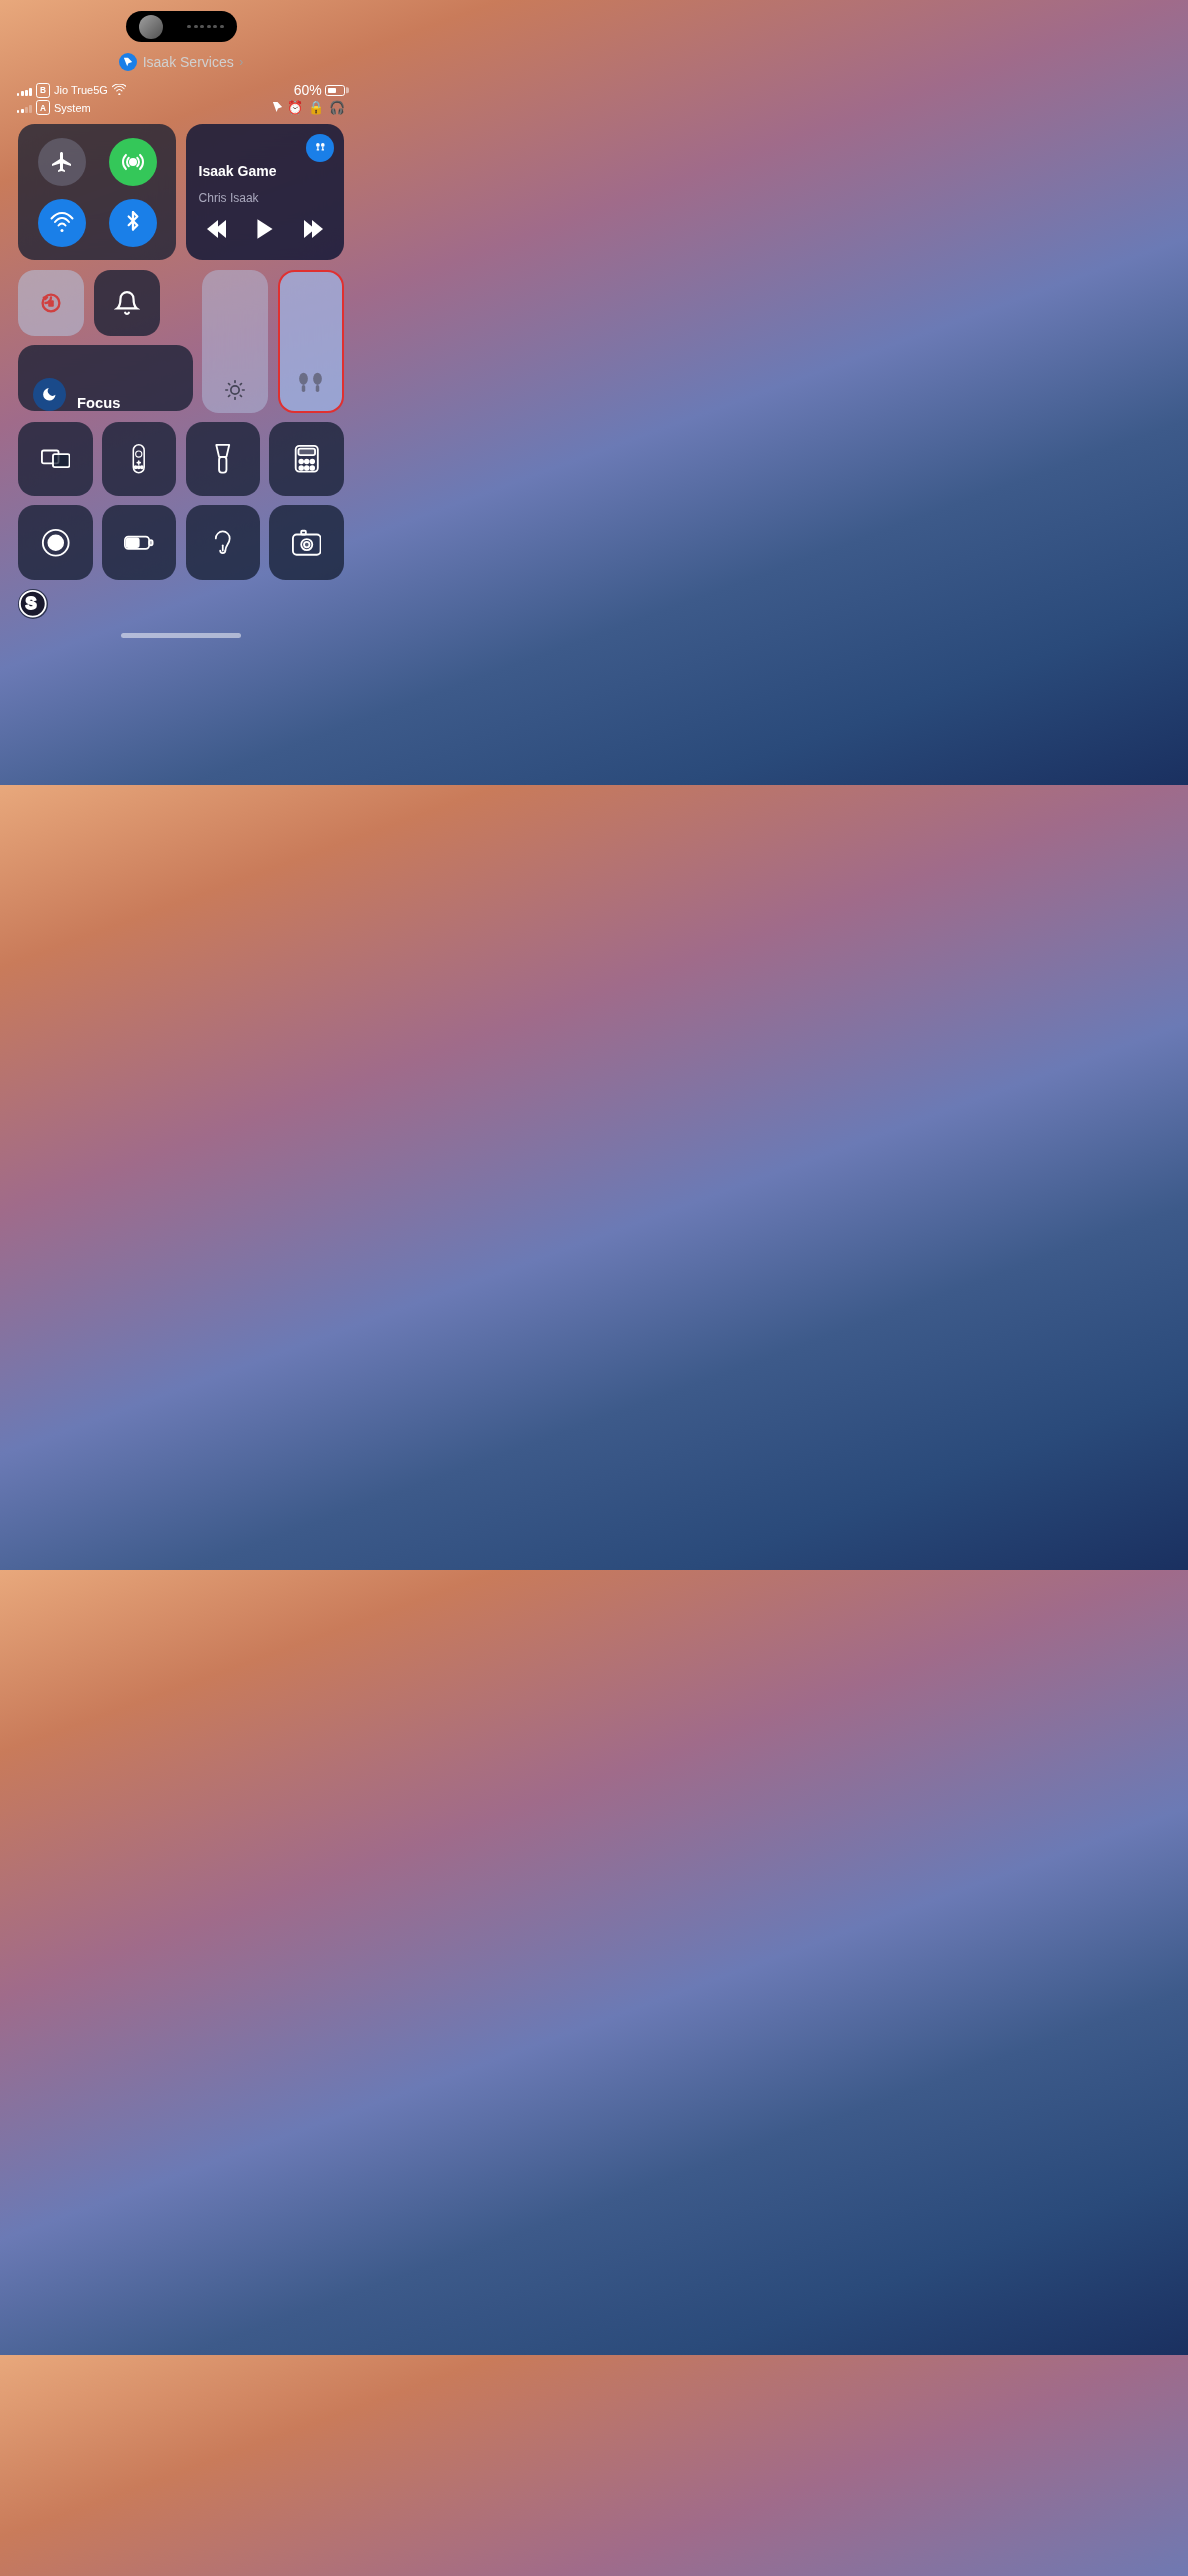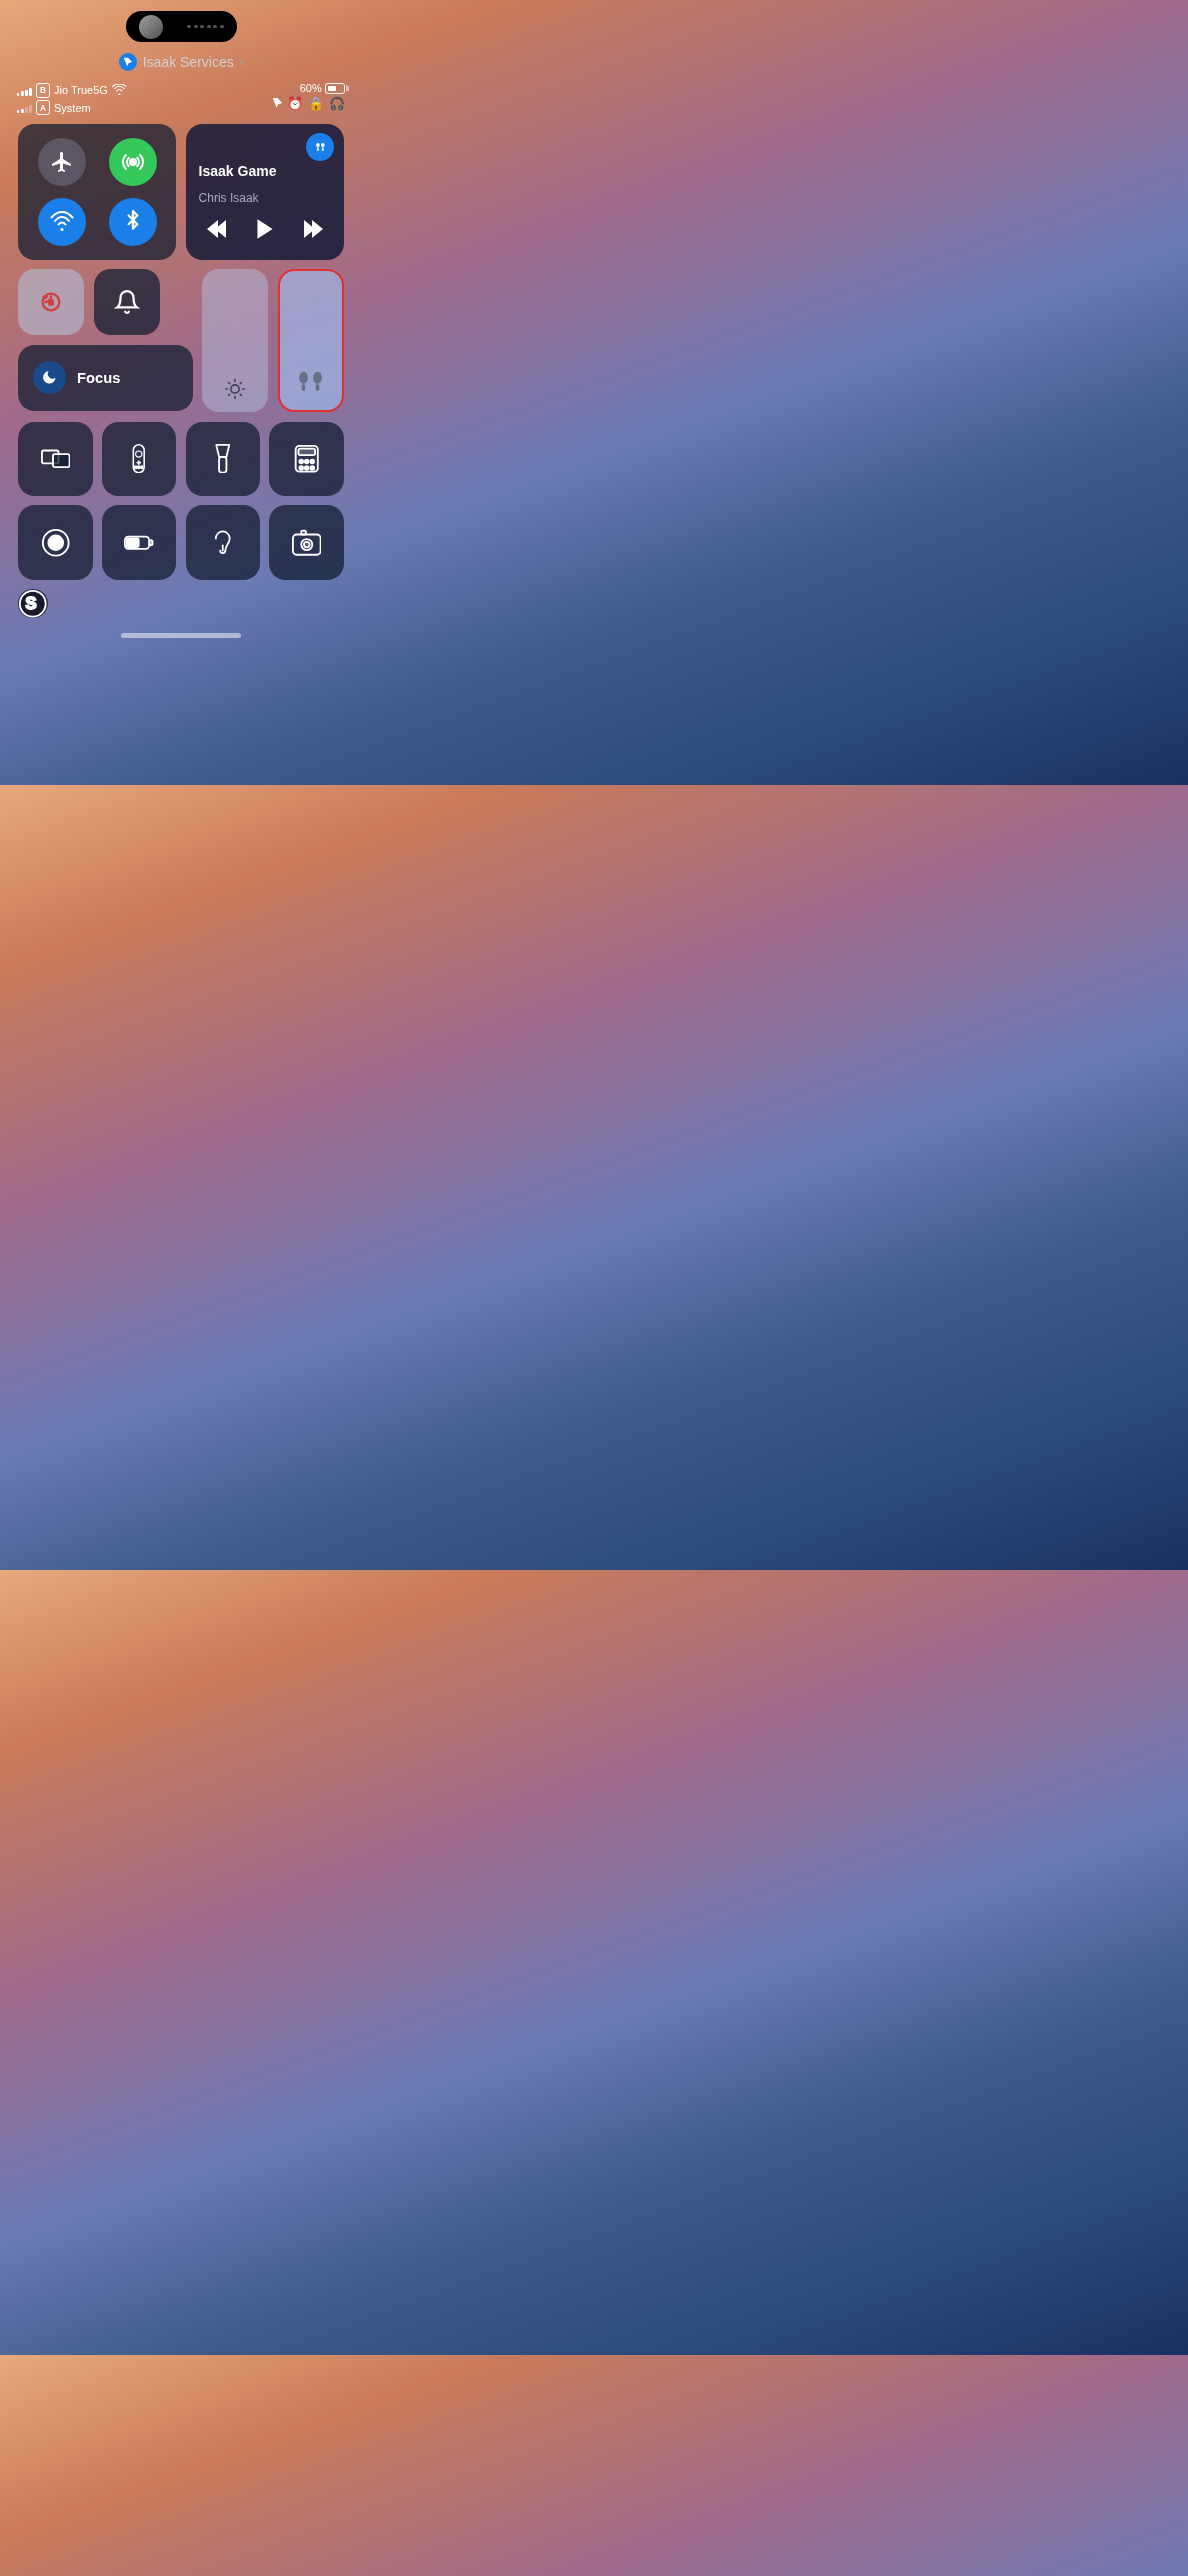--- a/index.html
+++ b/index.html
@@ -141,21 +141,21 @@
       flex-direction: column;
       align-items: flex-end;
       gap: 1.8px;
     }
 
     .battery-row {
       display: flex;
       align-items: center;
       gap: 3.7px;
       color: white;
-      font-size: 11px;
+      font-size: 14px;
       font-weight: 500;
     }
 
     .battery-icon {
       width: 20px;
       height: 11px;
       border: 1.4px solid white;
       border-radius: 2.8px;
       position: relative;
       display: flex;
@@ -353,21 +353,21 @@
     .small-sq.light-bg {
       background: rgba(180, 205, 235, 0.5);
     }
 
     .focus-btn {
       height: 66px;
       background: rgba(20, 30, 50, 0.75);
       backdrop-filter: blur(18.4px);
       border-radius: 16.6px;
       display: flex;
-      align-items: center;
+      align-items: flex-end;
       padding: 0 14.7px;
       gap: 11px;
       cursor: pointer;
       color: white;
       font-size: 14.7px;
       font-weight: 600;
     }
 
     .focus-moon {
       width: 33px;

